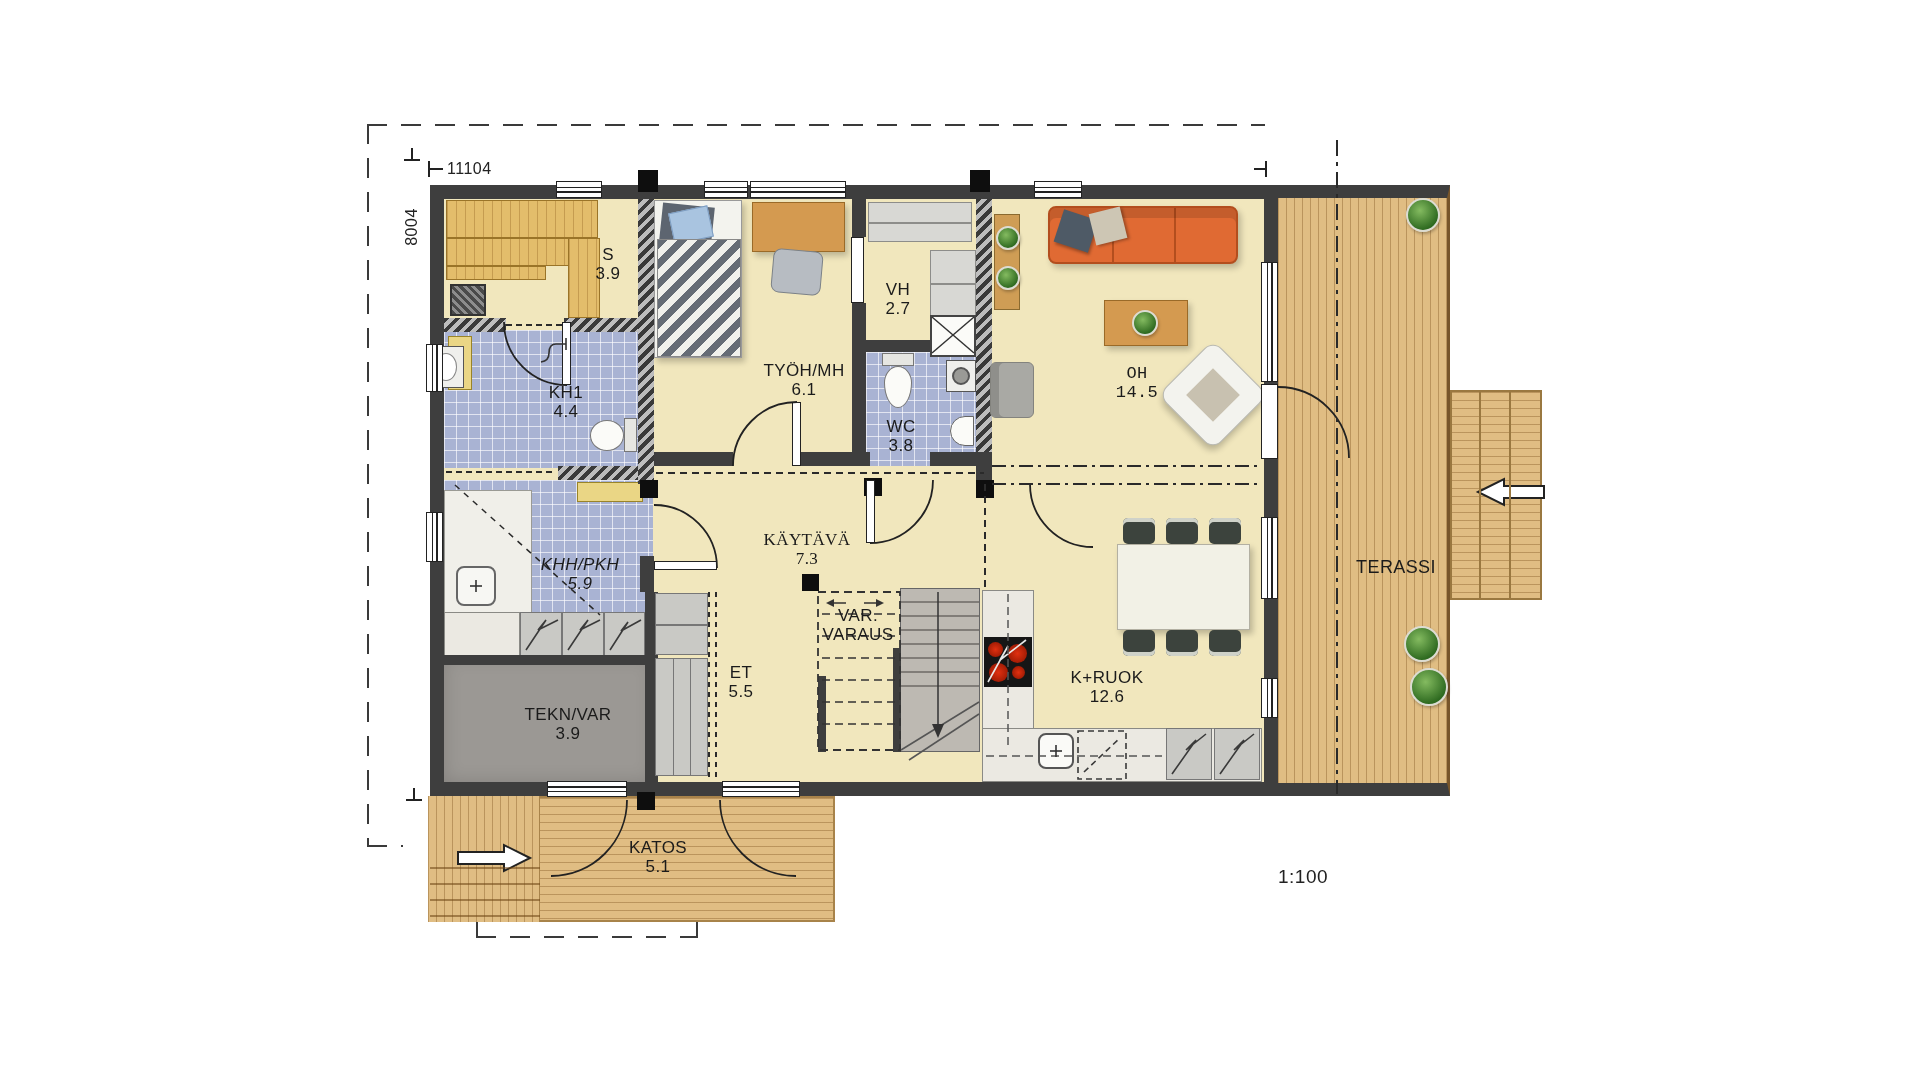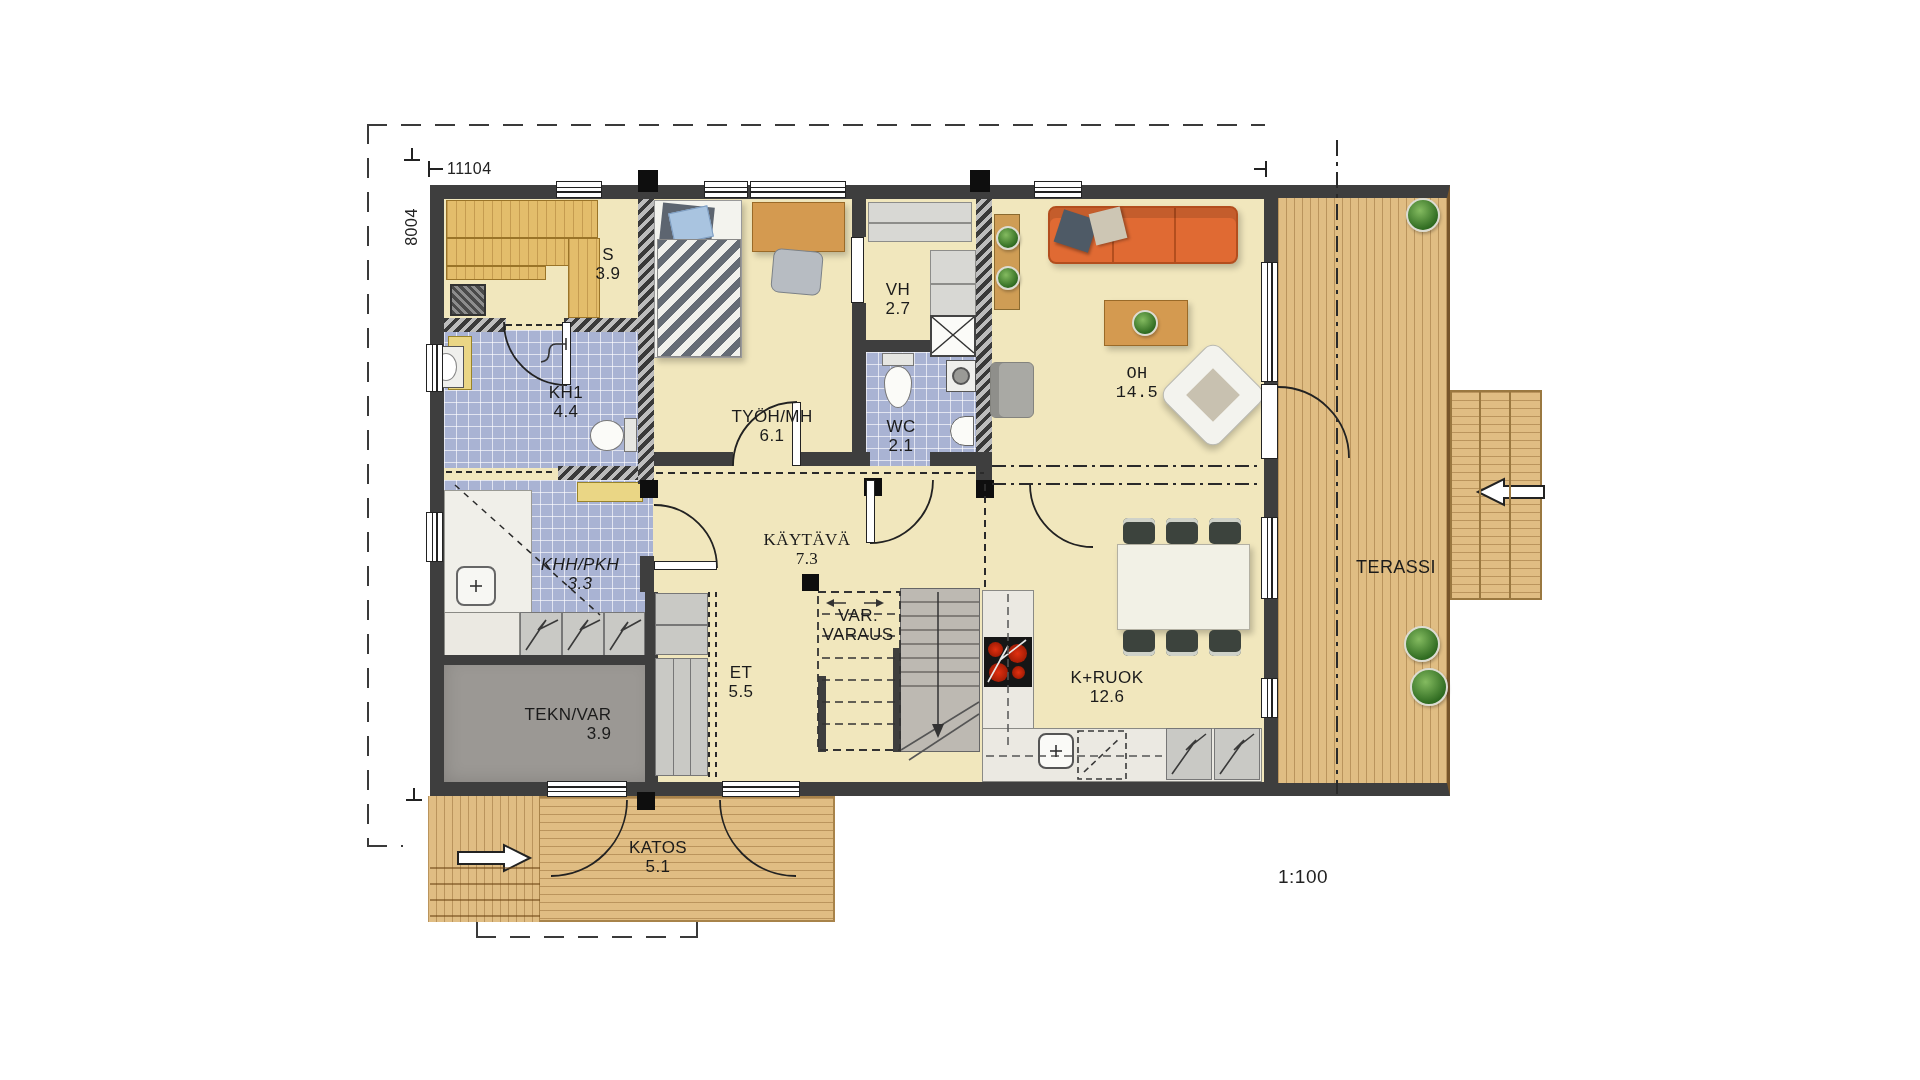--- a/index.html
+++ b/index.html
@@ -319,53 +319,53 @@
   <div class="dim z50" style="left:1278px;top:866px;font-size:19px;">1:100</div>
 
   <div class="lbl z50" style="left:608px;top:245px;">
       <div>S</div>
       <div>3.9</div>
     </div>
   <div class="lbl z50" style="left:566px;top:383px;">
       <div>KH1</div>
       <div>4.4</div>
     </div>
-  <div class="lbl z50" style="left:772px;top:361px;margin-top:46px;">
+  <div class="lbl z50" style="left:804px;top:361px;">
       <div>TYÖH/MH</div>
       <div>6.1</div>
     </div>
   <div class="lbl z50" style="left:898px;top:280px;">
       <div>VH</div>
       <div>2.7</div>
     </div>
   <div class="lbl z50" style="left:901px;top:417px;">
       <div>WC</div>
-      <div>2.1</div>
+      <div>3.8</div>
     </div>
   <div class="lbl z50" style="left:1137px;top:364px;font-family:Liberation Mono, monospace;">
       <div>OH</div>
       <div>14.5</div>
     </div>
   <div class="lbl z50" style="left:807px;top:530px;font-family:Liberation Serif, serif;">
       <div>KÄYTÄVÄ</div>
       <div>7.3</div>
     </div>
   <div class="lbl z50" style="left:580px;top:555px;font-style:italic;">
       <div>KHH/PKH</div>
-      <div>3.3</div>
+      <div>5.9</div>
     </div>
   <div class="lbl z50" style="left:858px;top:606px;">
       <div>VAR.</div>
       <div>VARAUS</div>
     </div>
   <div class="lbl z50" style="left:741px;top:663px;">
       <div>ET</div>
       <div>5.5</div>
     </div>
-  <div class="lbl z50" style="left:568px;top:705px;text-align:right;">
+  <div class="lbl z50" style="left:568px;top:705px;">
       <div>TEKN/VAR</div>
       <div>3.9</div>
     </div>
   <div class="lbl z50" style="left:1107px;top:668px;">
       <div>K+RUOK</div>
       <div>12.6</div>
     </div>
   <div class="lbl z50" style="left:658px;top:838px;">
       <div>KATOS</div>
       <div>5.1</div>

